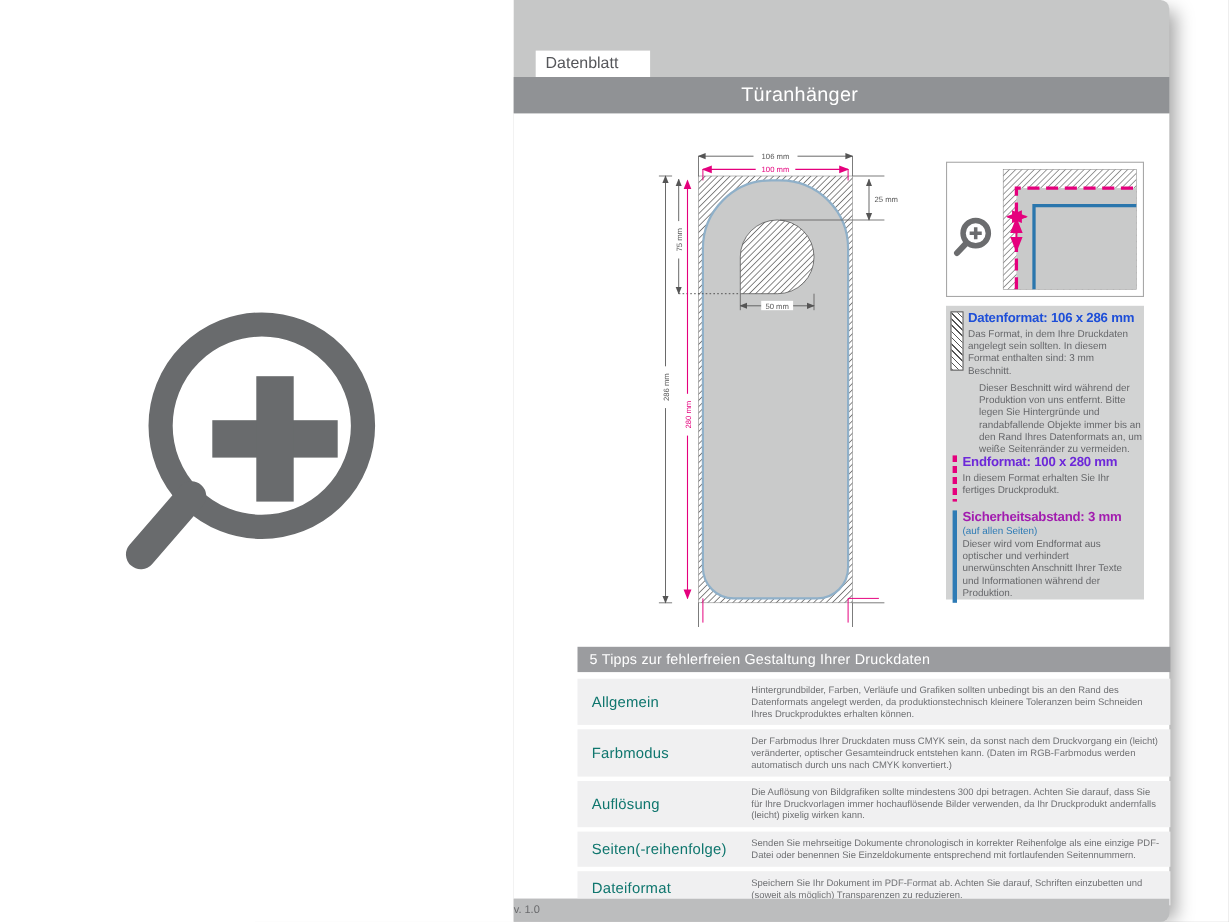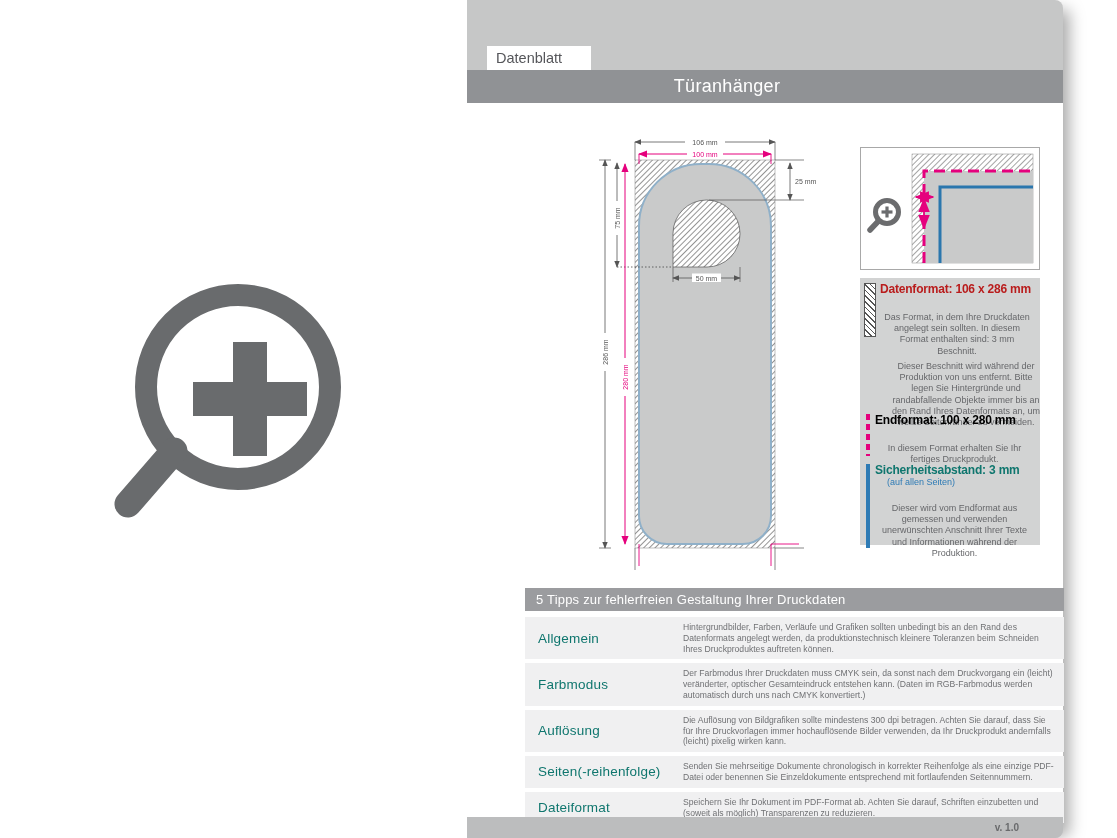--- a/index.html
+++ b/index.html
@@ -50,46 +50,46 @@
   .info-block{position:absolute;display:flex;}
   .swatch-hatch{
     width:10px;height:52px;flex:0 0 10px;margin-right:4px;border:1px solid #555;
     background:repeating-linear-gradient(45deg,#555 0 1px,#fff 1px 4px);background-color:#fff;
   }
   .bar-dashed{
     width:4px;height:42px;flex:0 0 4px;margin-right:5px;
     background:repeating-linear-gradient(180deg,#e5007d 0 6px,transparent 6px 10px);
   }
   .bar-solid{width:4px;height:84px;flex:0 0 4px;margin-right:5px;background:#2e7bb5;}
-  .info-title{font-size:12px;font-weight:bold;color:#b91c1c;line-height:13px;letter-spacing:-0.2px;}
-  .info-title.m{color:#000000;}
-  .info-title.b{color:#0f766e;}
-  .info-sub{font-size:9px;color:#2e7bb5;line-height:10px;margin-left:12px;}
-  .info-body{font-size:9px;line-height:11.2px;margin-top:16px;text-align:center;}
+  .info-title{font-size:12px;font-weight:bold;color:#1d4ed8;line-height:13px;letter-spacing:-0.2px;}
+  .info-title.m{color:#6d28d9;}
+  .info-title.b{color:#a21caf;}
+  .info-sub{font-size:9px;color:#2e7bb5;line-height:10px;}
+  .info-body{font-size:9px;line-height:11.2px;margin-top:2px;}
 
   
   .tips{position:absolute;left:34px;top:588px;width:539px;padding-left:24px;}
   .tips-header{
     height:23px;background:#9b9c9f;color:#ffffff;font-size:13px;line-height:23px;
     padding-left:11px;box-sizing:border-box;margin-bottom:6px;letter-spacing:0.2px;
   }
   .tips-row{display:flex;background:#f0f0f1;margin-bottom:4px;align-items:center;}
   .tips-label{
     flex:0 0 158px;padding-left:13px;box-sizing:border-box;
     font-size:13.5px;color:#0f766e;letter-spacing:0.2px;
   }
   .tips-text{
     flex:1;font-size:8.6px;line-height:10.8px;color:#6f7073;
     padding:5px 10px 5px 0;
   }
 
   .footer{
     position:absolute;left:0;bottom:0;width:596px;height:21px;background:#bcbdbe;
-    color:#696a6c;font-size:10px;line-height:21px;text-align:right;
-    padding-right:44px;box-sizing:border-box;border-radius:0 0 8px 0;font-weight:bold;
+    color:#696a6c;font-size:10px;line-height:21px;
+    padding-right:44px;box-sizing:border-box;border-radius:0 0 8px 0;
   }
 </style>
 </head>
 <body>
 
 <div class="canvas">
 
   <svg class="big-magnifier" width="270" height="320" viewBox="0 0 270 320">
     <circle cx="140" cy="155" r="92" fill="none" stroke="#696b6d" stroke-width="22"></circle>
     <rect x="95" y="150" width="114" height="34" fill="#696b6d"></rect>
@@ -227,31 +227,31 @@
         <div>
           <div class="info-title m">Endformat: 100 x 280 mm</div>
           <div class="info-body">In diesem Format erhalten Sie Ihr fertiges Druckprodukt.</div>
         </div>
       </div>
       <div class="info-block" style="top:186px;left:6px;width:168px;">
         <div class="bar-solid"></div>
         <div>
           <div class="info-title b">Sicherheitsabstand: 3 mm</div>
           <div class="info-sub">(auf allen Seiten)</div>
-          <div class="info-body">Dieser wird vom Endformat aus gemessen und verwenden unerwünschten Anschnitt Ihrer Texte und Informationen während der Produktion.</div>
+          <div class="info-body">Dieser wird vom Endformat aus optischer und verhindert unerwünschten Anschnitt Ihrer Texte und Informationen während der Produktion.</div>
         </div>
       </div>
     </div>
 
     <div class="tips">
       <div class="tips-header">5 Tipps zur fehlerfreien Gestaltung Ihrer Druckdaten</div>
 
       <div class="tips-row">
         <div class="tips-label">Allgemein</div>
-        <div class="tips-text">Hintergrundbilder, Farben, Verläufe und Grafiken sollten unbedingt bis an den Rand des Datenformats angelegt werden, da produktionstechnisch kleinere Toleranzen beim Schneiden Ihres Druckproduktes auftreten können.</div>
+        <div class="tips-text">Hintergrundbilder, Farben, Verläufe und Grafiken sollten unbedingt bis an den Rand des Datenformats angelegt werden, da produktionstechnisch kleinere Toleranzen beim Schneiden Ihres Druckproduktes erhalten können.</div>
       </div>
       <div class="tips-row">
         <div class="tips-label">Farbmodus</div>
         <div class="tips-text">Der Farbmodus Ihrer Druckdaten muss CMYK sein, da sonst nach dem Druckvorgang ein (leicht) veränderter, optischer Gesamteindruck entstehen kann. (Daten im RGB-Farbmodus werden automatisch durch uns nach CMYK konvertiert.)</div>
       </div>
       <div class="tips-row">
         <div class="tips-label">Auflösung</div>
         <div class="tips-text">Die Auflösung von Bildgrafiken sollte mindestens 300 dpi betragen. Achten Sie darauf, dass Sie für Ihre Druckvorlagen immer hochauflösende Bilder verwenden, da Ihr Druckprodukt andernfalls (leicht) pixelig wirken kann.</div>
       </div>
       <div class="tips-row">

